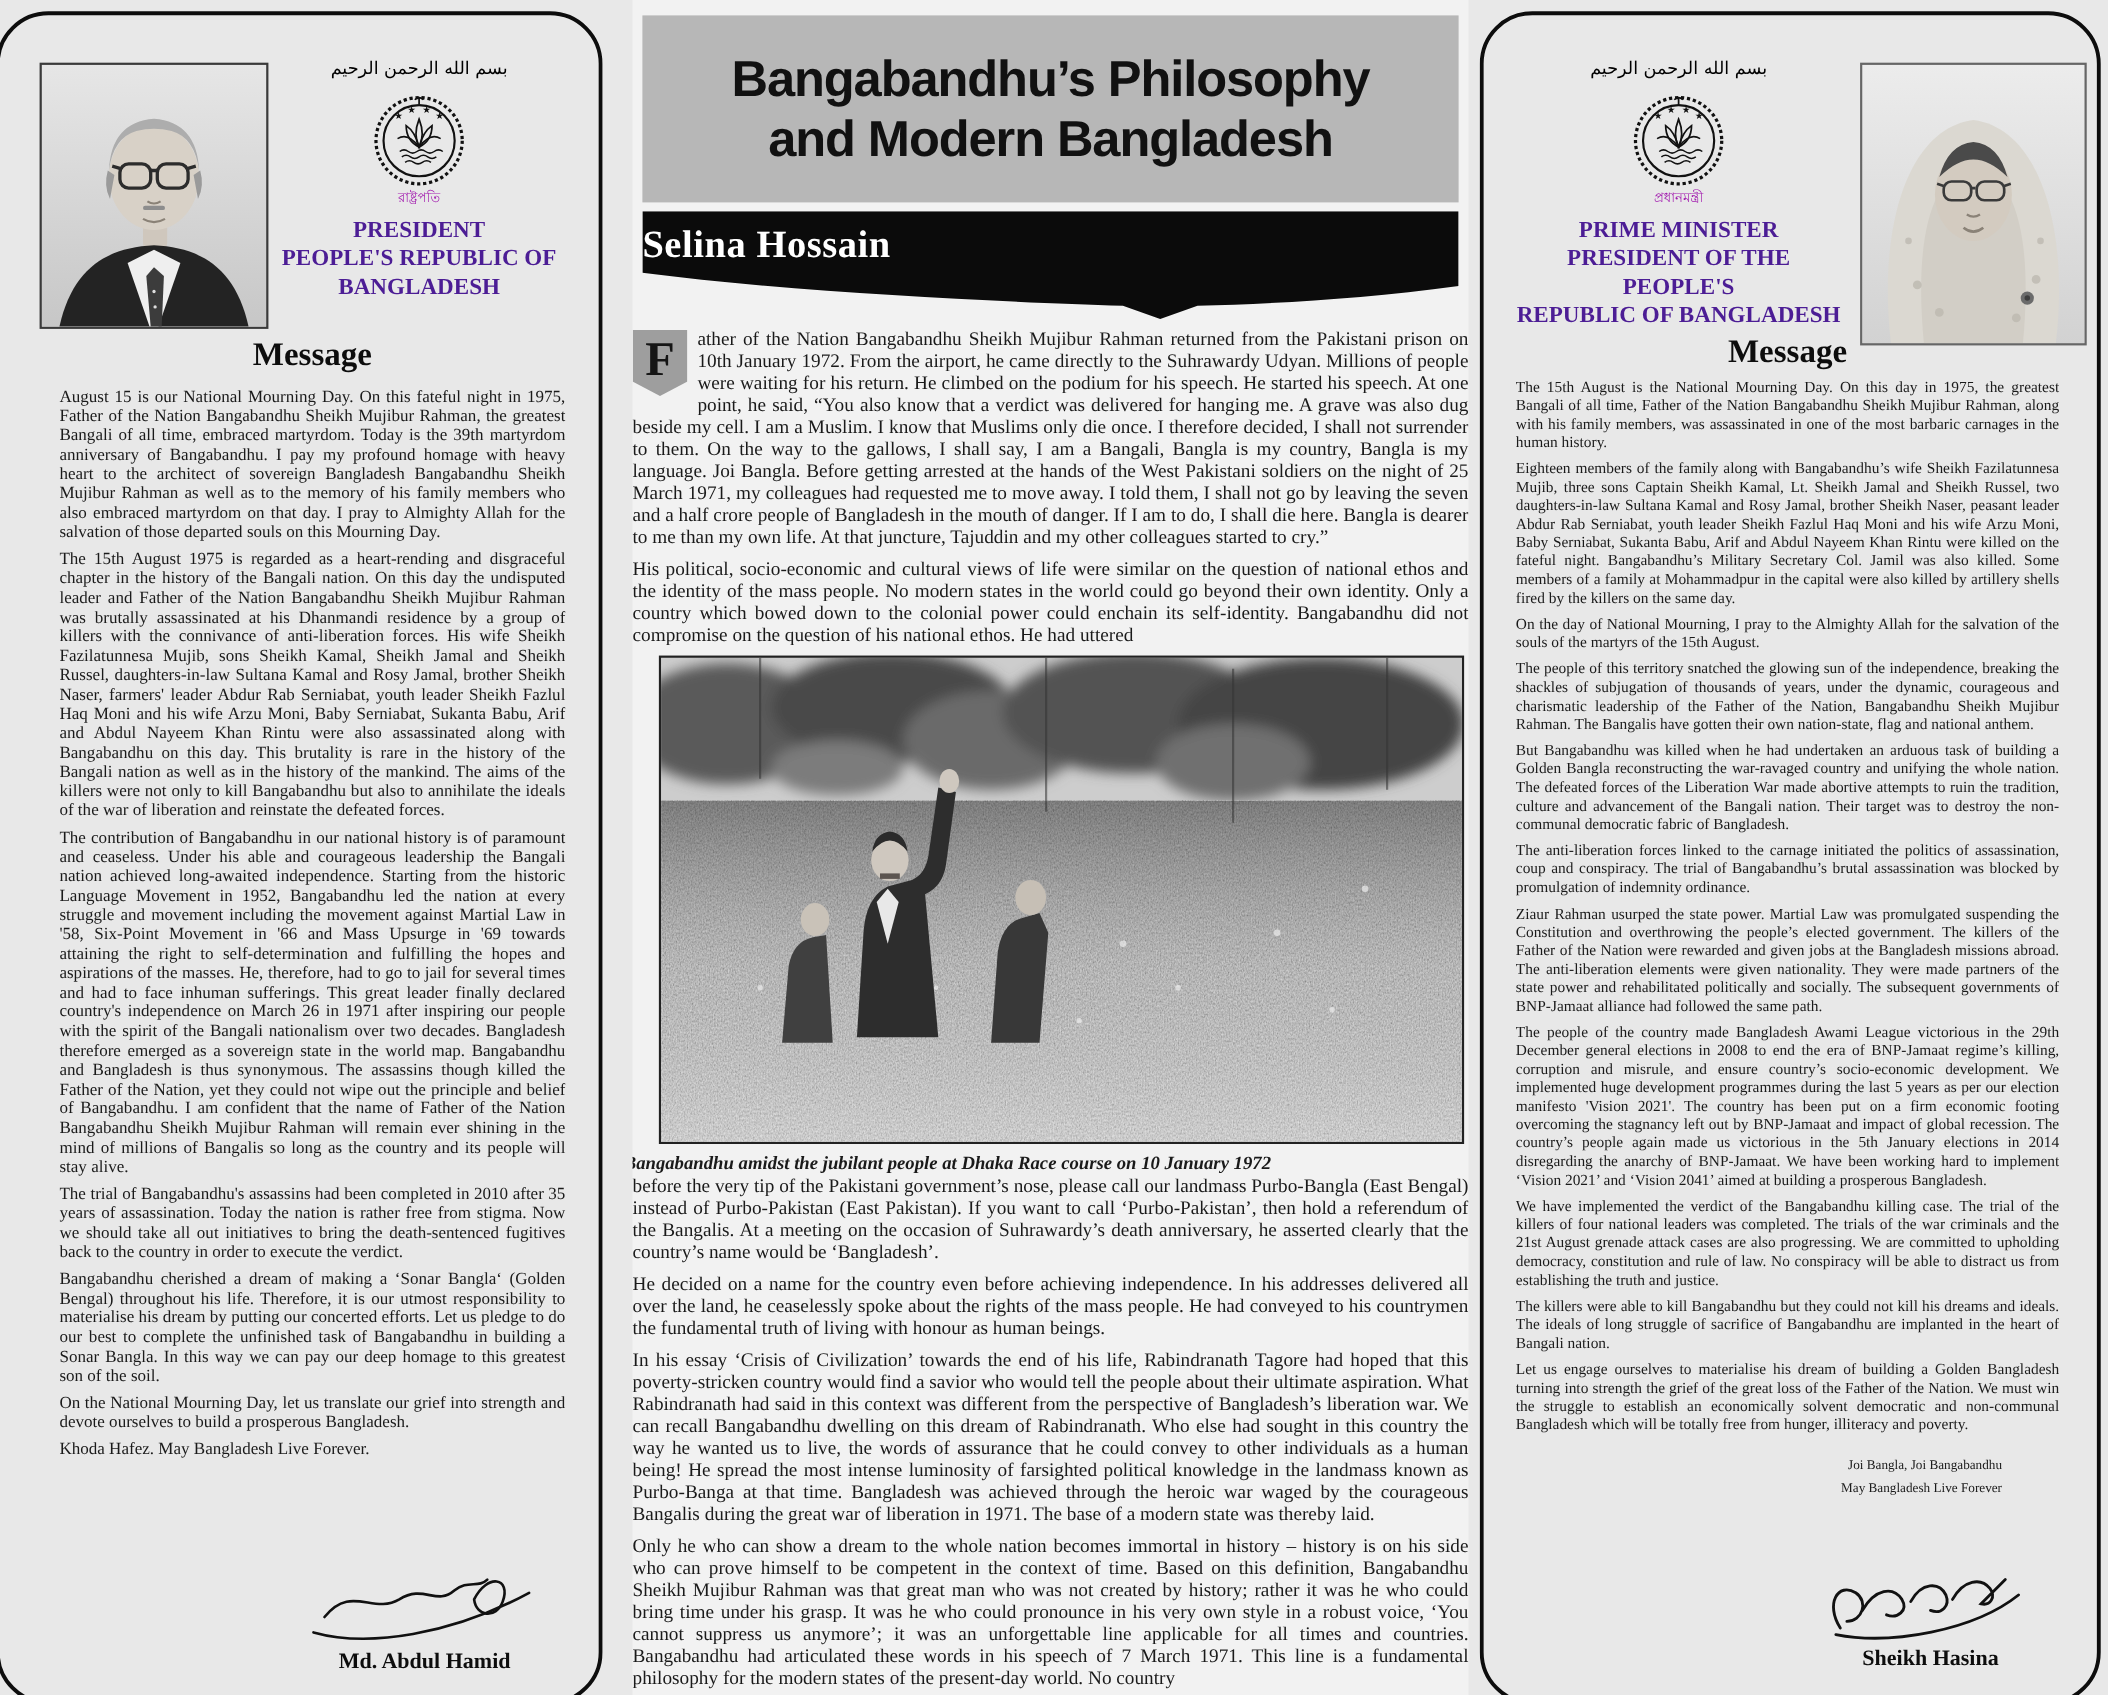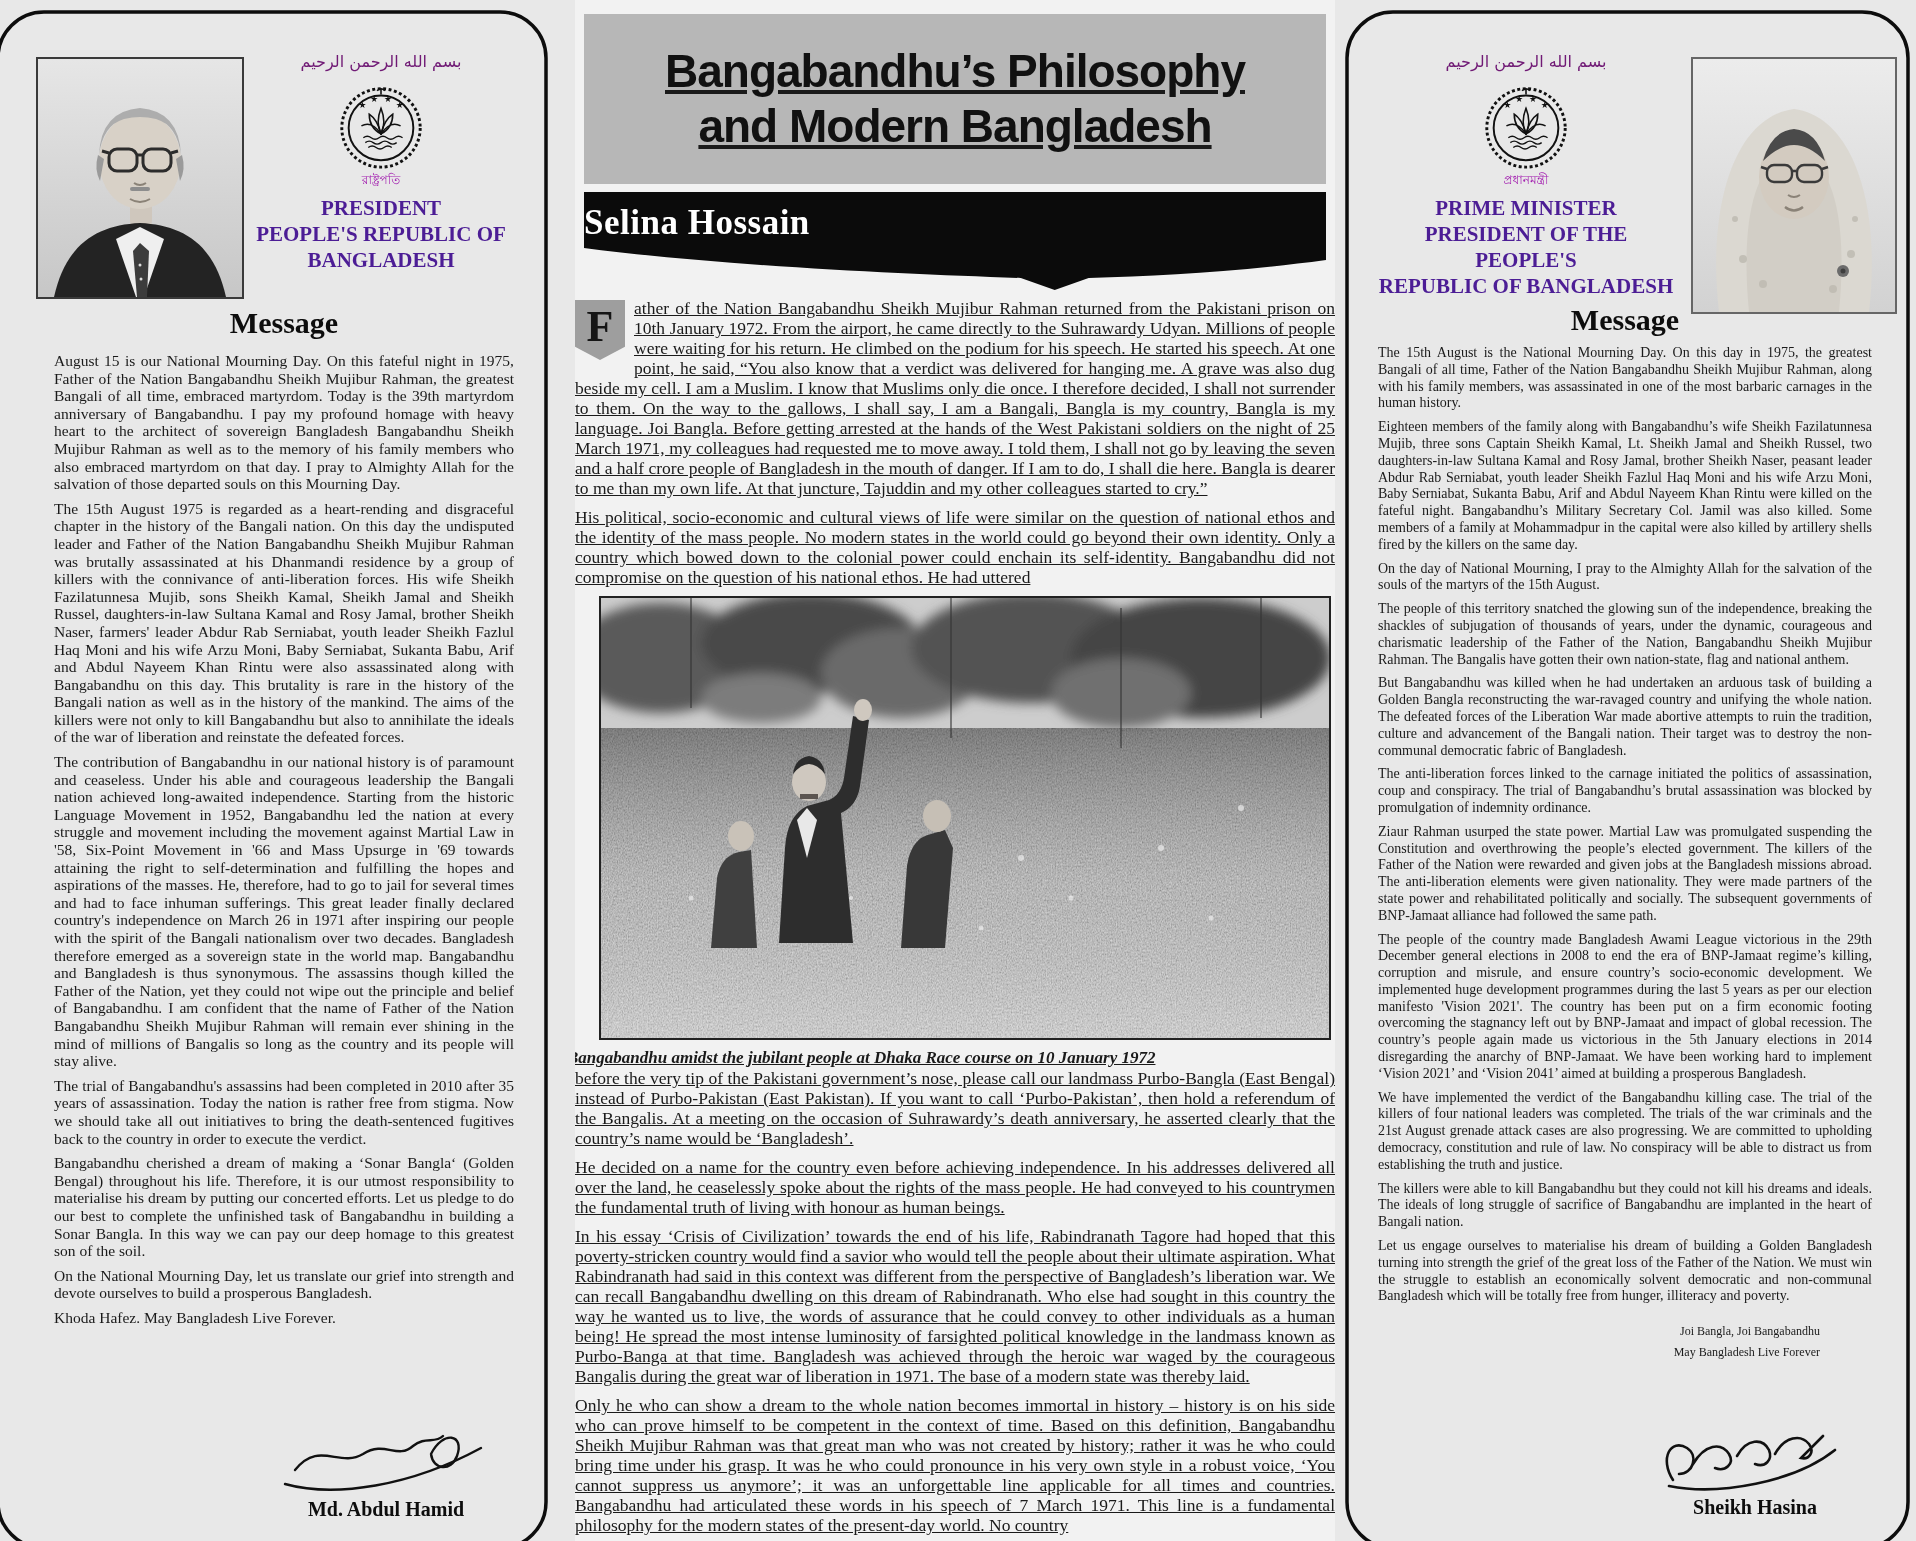--- a/index.html
+++ b/index.html
@@ -9,39 +9,39 @@
   .panel-frame{position:absolute;left:0;top:0;pointer-events:none;}
   
   #left-panel{left:0;width:548px;}
   #right-panel{left:1345px;width:571px;}
   .portrait{position:absolute;border:2px solid #3a3a3a;background:#d9d9d9;overflow:hidden;}
   #president-photo{left:36px;top:57px;width:204px;height:238px;}
   #pm-photo{left:346px;top:57px;width:202px;height:253px;border-color:#666;}
   .header-meta{position:absolute;text-align:center;}
   #left-meta{left:250px;top:52px;width:262px;}
   #right-meta{left:28px;top:52px;width:306px;}
-  .bismillah{font-family:"DejaVu Sans",sans-serif;font-size:16px;direction:rtl;color:#701a75;margin-bottom:4px;}
+  .bismillah{font-family:"DejaVu Sans",sans-serif;font-size:16px;direction:rtl;color:#000000;margin-bottom:4px;}
   .emblem-wrap{height:100px;margin:2px auto 0;}
   .emblem-caption{font-size:12px;line-height:14px;color:#a21caf;margin-top:-2px;}
   .office-title{font-weight:700;font-size:21px;line-height:26px;margin-top:8px;color:#4c1d95;}
   .message-heading{position:absolute;font-weight:700;font-size:30px;color:#0d0d0d;text-align:center;margin:0;}
   #left-heading{left:54px;top:306px;width:460px;}
   #right-heading{left:33px;top:303px;width:494px;}
   .body-text{position:absolute;text-align:justify;overflow:hidden;}
   #left-body{left:54px;top:352px;width:460px;height:1072px;font-size:15.5px;line-height:17.6px;}
   #left-body p{margin:0 0 7px 0;}
   #right-body{left:33px;top:345px;width:494px;height:1085px;font-size:14px;line-height:16.8px;}
   #right-body p{margin:0 0 7px 0;}
   .closing-lines{text-align:right;padding-right:52px;font-size:12px;line-height:21px;margin-top:16px;}
   .sig-block{position:absolute;text-align:center;}
   #left-sig{left:272px;top:1424px;width:228px;}
   #right-sig{left:290px;top:1424px;width:240px;}
   .sig-name{font-weight:700;font-size:20px;color:#0d0d0d;margin-top:-2px;}
   
-  #article{position:absolute;left:575px;top:0;width:760px;height:1541px;background:#f2f2f2;overflow:hidden;text-decoration:underline;}
+  #article{position:absolute;left:575px;top:0;width:760px;height:1541px;background:#f2f2f2;overflow:hidden;}
   .title-box{margin:14px 9px 0 9px;height:170px;background:#b7b7b7;display:flex;flex-direction:column;
              justify-content:center;text-align:center;font-family:"Liberation Sans",sans-serif;
              font-weight:700;font-size:46px;line-height:55px;letter-spacing:-1px;color:#111;}
   .author-banner{position:relative;margin:8px 9px 0 9px;height:100px;}
   .author-banner svg{position:absolute;left:0;top:0;width:100%;height:100%;}
   .author-name{position:absolute;width:100%;text-align:left;top:11px;color:#fff;
                font-weight:700;font-size:35px;letter-spacing:0.5px;}
   .article-body{margin:6px 0 0 0;font-size:17.5px;line-height:20px;text-align:justify;}
   .article-body p{margin:0 0 9px 0;}
   .dropcap{float:left;width:50px;height:60px;background:#9e9e9e;color:#151515;

